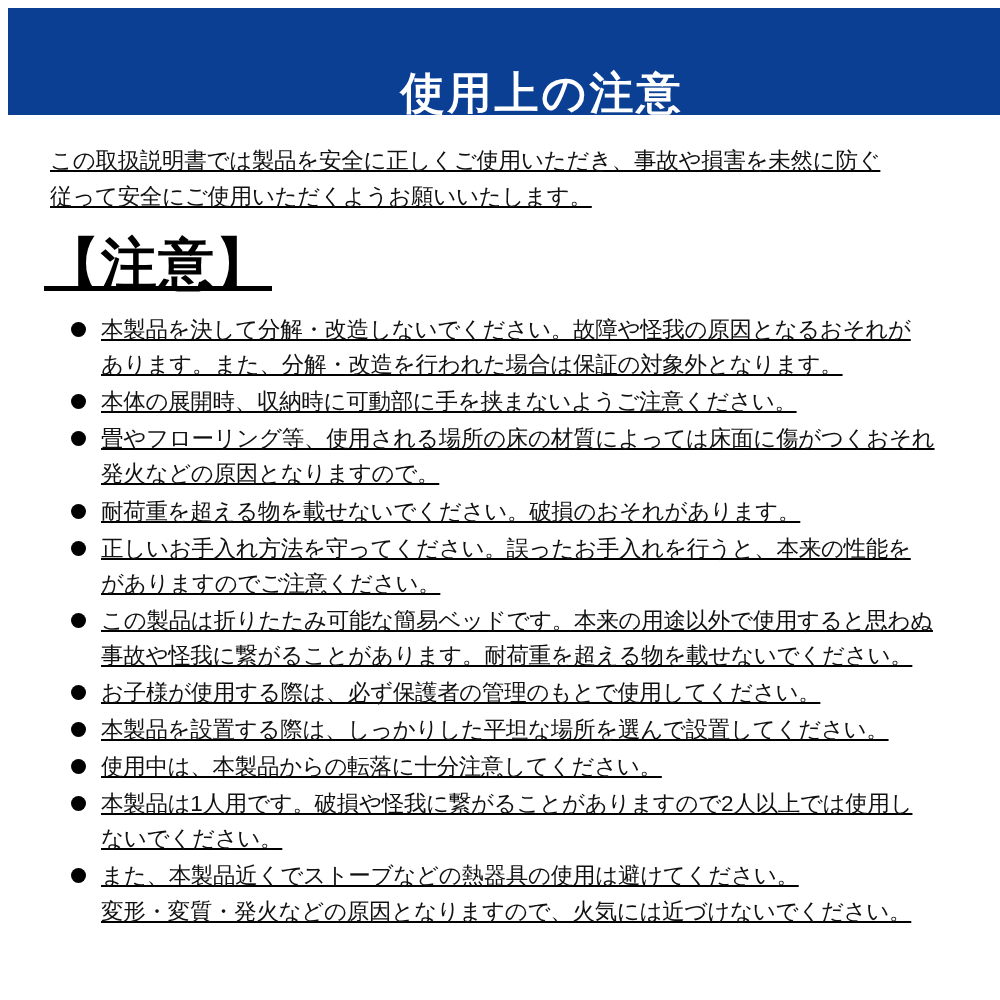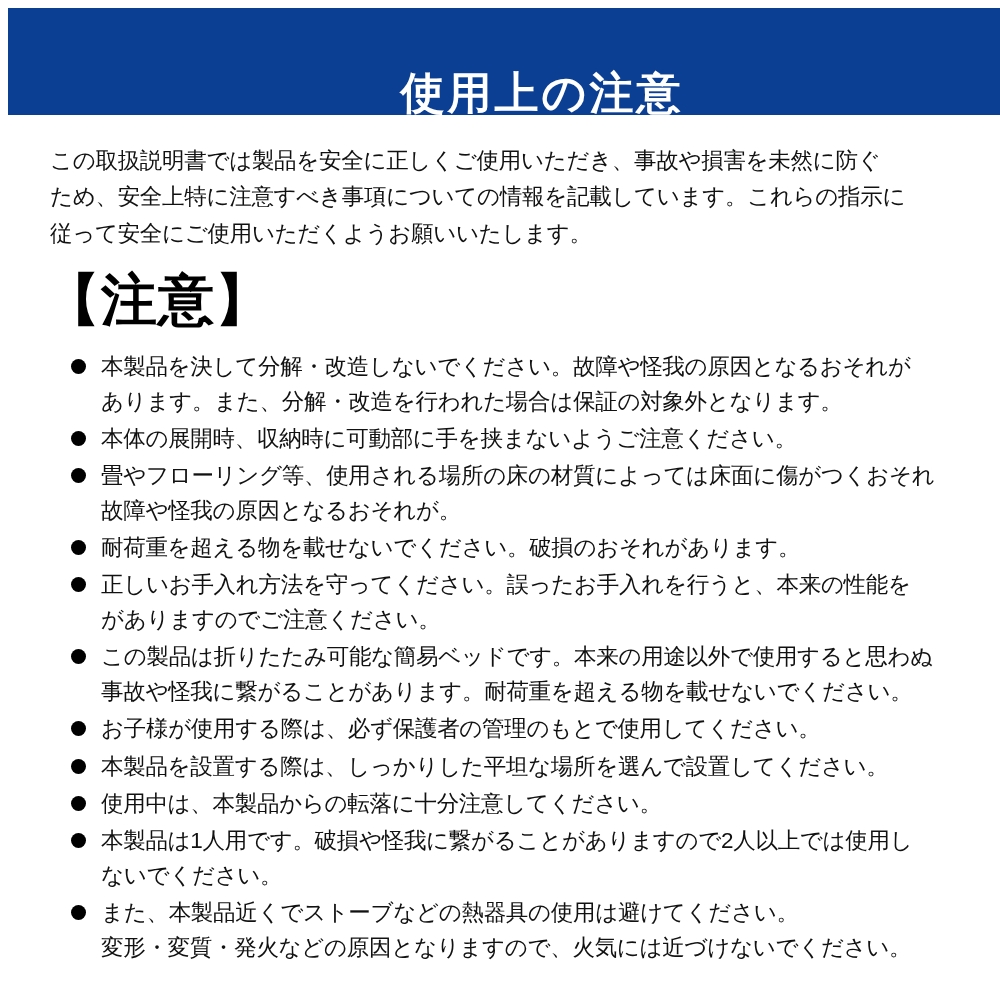--- a/index.html
+++ b/index.html
@@ -33,20 +33,21 @@
   }
   .header-title {
     color: #ffffff;
     font-size: 44px;
     font-weight: bold;
     letter-spacing: 3px;
     line-height: 1;
   }
   .content {
     padding: 28px 42px 0 42px;
+    text-decoration: underline;
   }
   .intro {
     font-size: 22.5px;
     line-height: 1.62;
     letter-spacing: -0.3px;
     color: #111111;
     margin: 0 0 10px 0;
     text-align: left;
   }
   .intro span { display: block; }
@@ -92,40 +93,39 @@
 <div class="page">
 
   <div class="header-bar">
     <div class="header-title">使用上の注意</div>
   </div>
 
   <div class="content">
 
     <p class="intro">
       <span>この取扱説明書では製品を安全に正しくご使用いただき、事故や損害を未然に防ぐ</span>
-      <span>ため、安全上特に注意すべき事項についての情報を記載しています。これらの指示に</span>
       <span>従って安全にご使用いただくようお願いいたします。</span>
     </p>
 
     <div class="caution-heading">【注意】</div>
 
     <ul class="caution-list">
       <li>
         <span class="bullet"></span>
         <span class="line">本製品を決して分解・改造しないでください。故障や怪我の原因となるおそれが</span>
         <span class="line">あります。また、分解・改造を行われた場合は保証の対象外となります。</span>
       </li>
       <li>
         <span class="bullet"></span>
         <span class="line">本体の展開時、収納時に可動部に手を挟まないようご注意ください。</span>
       </li>
       <li>
         <span class="bullet"></span>
         <span class="line">畳やフローリング等、使用される場所の床の材質によっては床面に傷がつくおそれ</span>
-        <span class="line">故障や怪我の原因となるおそれが。</span>
+        <span class="line">発火などの原因となりますので。</span>
       </li>
       <li>
         <span class="bullet"></span>
         <span class="line">耐荷重を超える物を載せないでください。破損のおそれがあります。</span>
       </li>
       <li>
         <span class="bullet"></span>
         <span class="line">正しいお手入れ方法を守ってください。誤ったお手入れを行うと、本来の性能を</span>
         <span class="line">がありますのでご注意ください。</span>
       </li>

